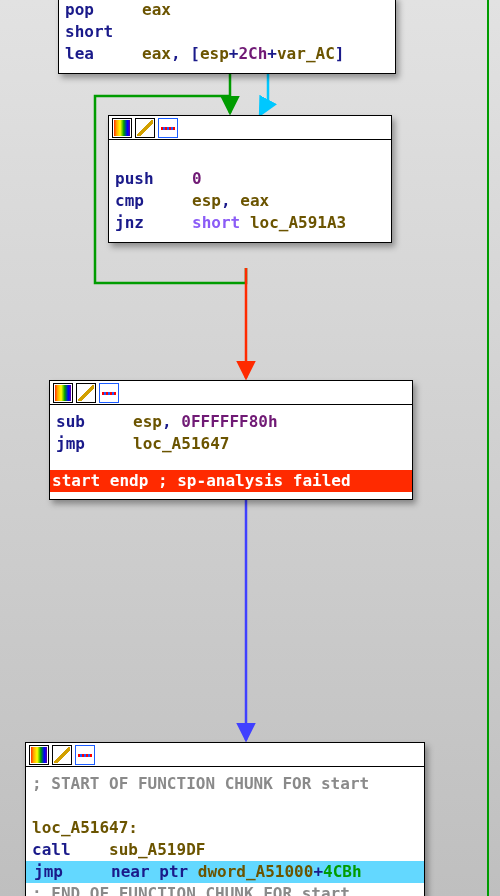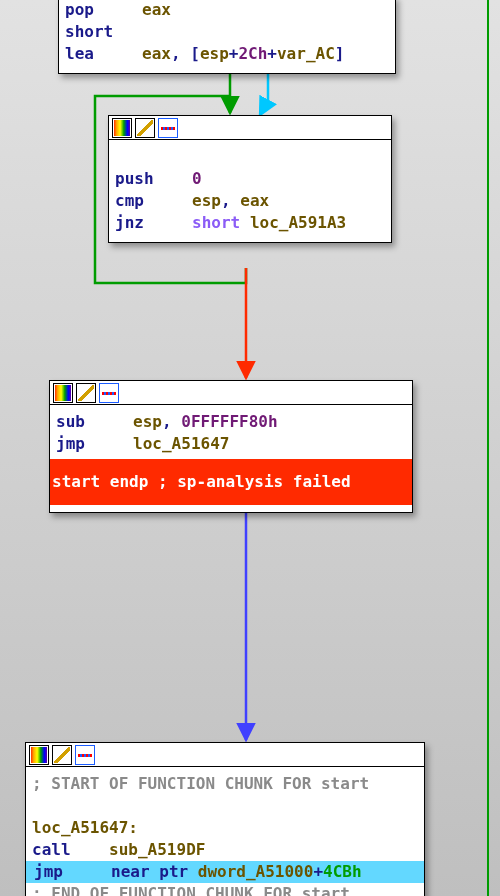--- a/index.html
+++ b/index.html
@@ -13,21 +13,21 @@
     display:flex;align-items:center;padding:0 3px;gap:3px;}
   .body{padding:6px 6px 8px 6px;font-size:16px;line-height:22px;}
   .row{white-space:pre;}
   .mn{color:#1a1a8a;font-weight:bold;}  
   .kw{color:#8b5cf6;font-weight:bold;}  
   .sym{color:#1a1a8a;font-weight:bold;} 
   .num{color:#701a75;font-weight:bold;} 
   .nm{color:#6b5400;font-weight:bold;}  
   .cmt{color:#8a8a8a;font-weight:bold;} 
   .errline{background:#ff2a00;color:#fff;font-weight:bold;display:block;
-    padding:12px 2px;margin:4px -6px -1px -6px;}
+    padding:0 2px;margin:15px -6px -1px -6px;}
   .hlline{background:#63d8ff;display:block;padding:0 8px;margin:0 -6px 0 -6px;}
   .hlline .mn,.hlline .kw,.hlline .sym{color:#1a1a8a;}
   .hlline .nm{color:#6b5400;}
   .hlline .num{color:#009c00;}
 
   .ico{width:18px;height:18px;display:inline-block;border:1px solid #000;
     box-shadow:inset 0 0 0 1px #fff;}
   .ico.rainbow{background:linear-gradient(to right,#ff0000,#ffa500,#ffff00,#00a000,#0000ff,#800080);}
   .ico.pencil{background:linear-gradient(135deg,#fff 0 45%,#d2a000 45% 60%,#fff 60%);}
   .ico.squiggle{background:#fff;border:1px solid #1b5cff;position:relative;}

